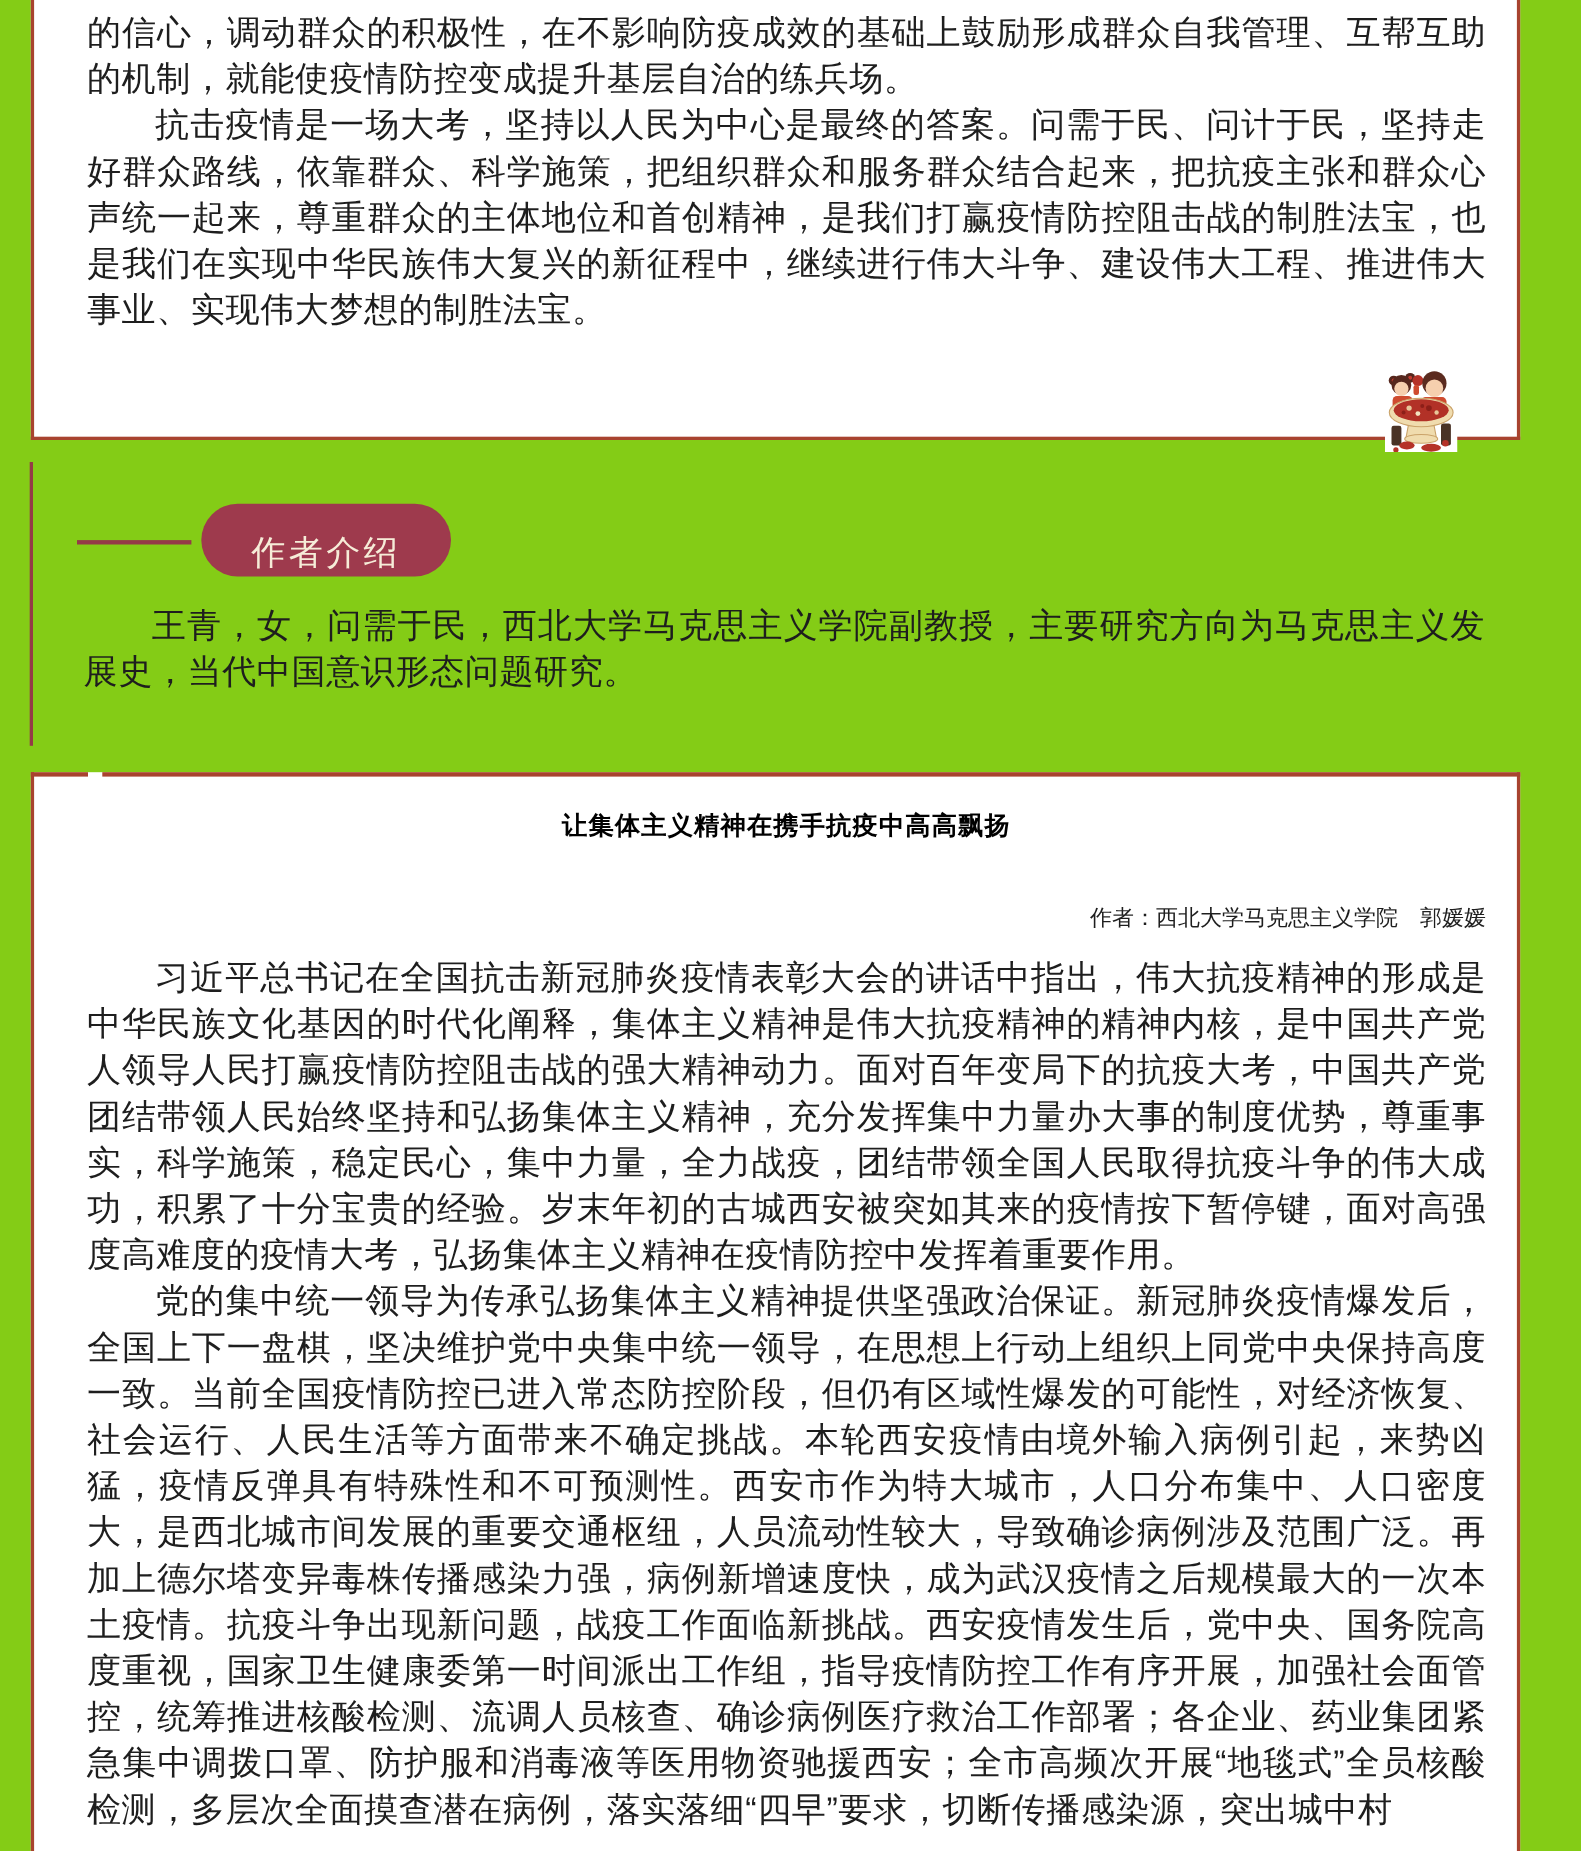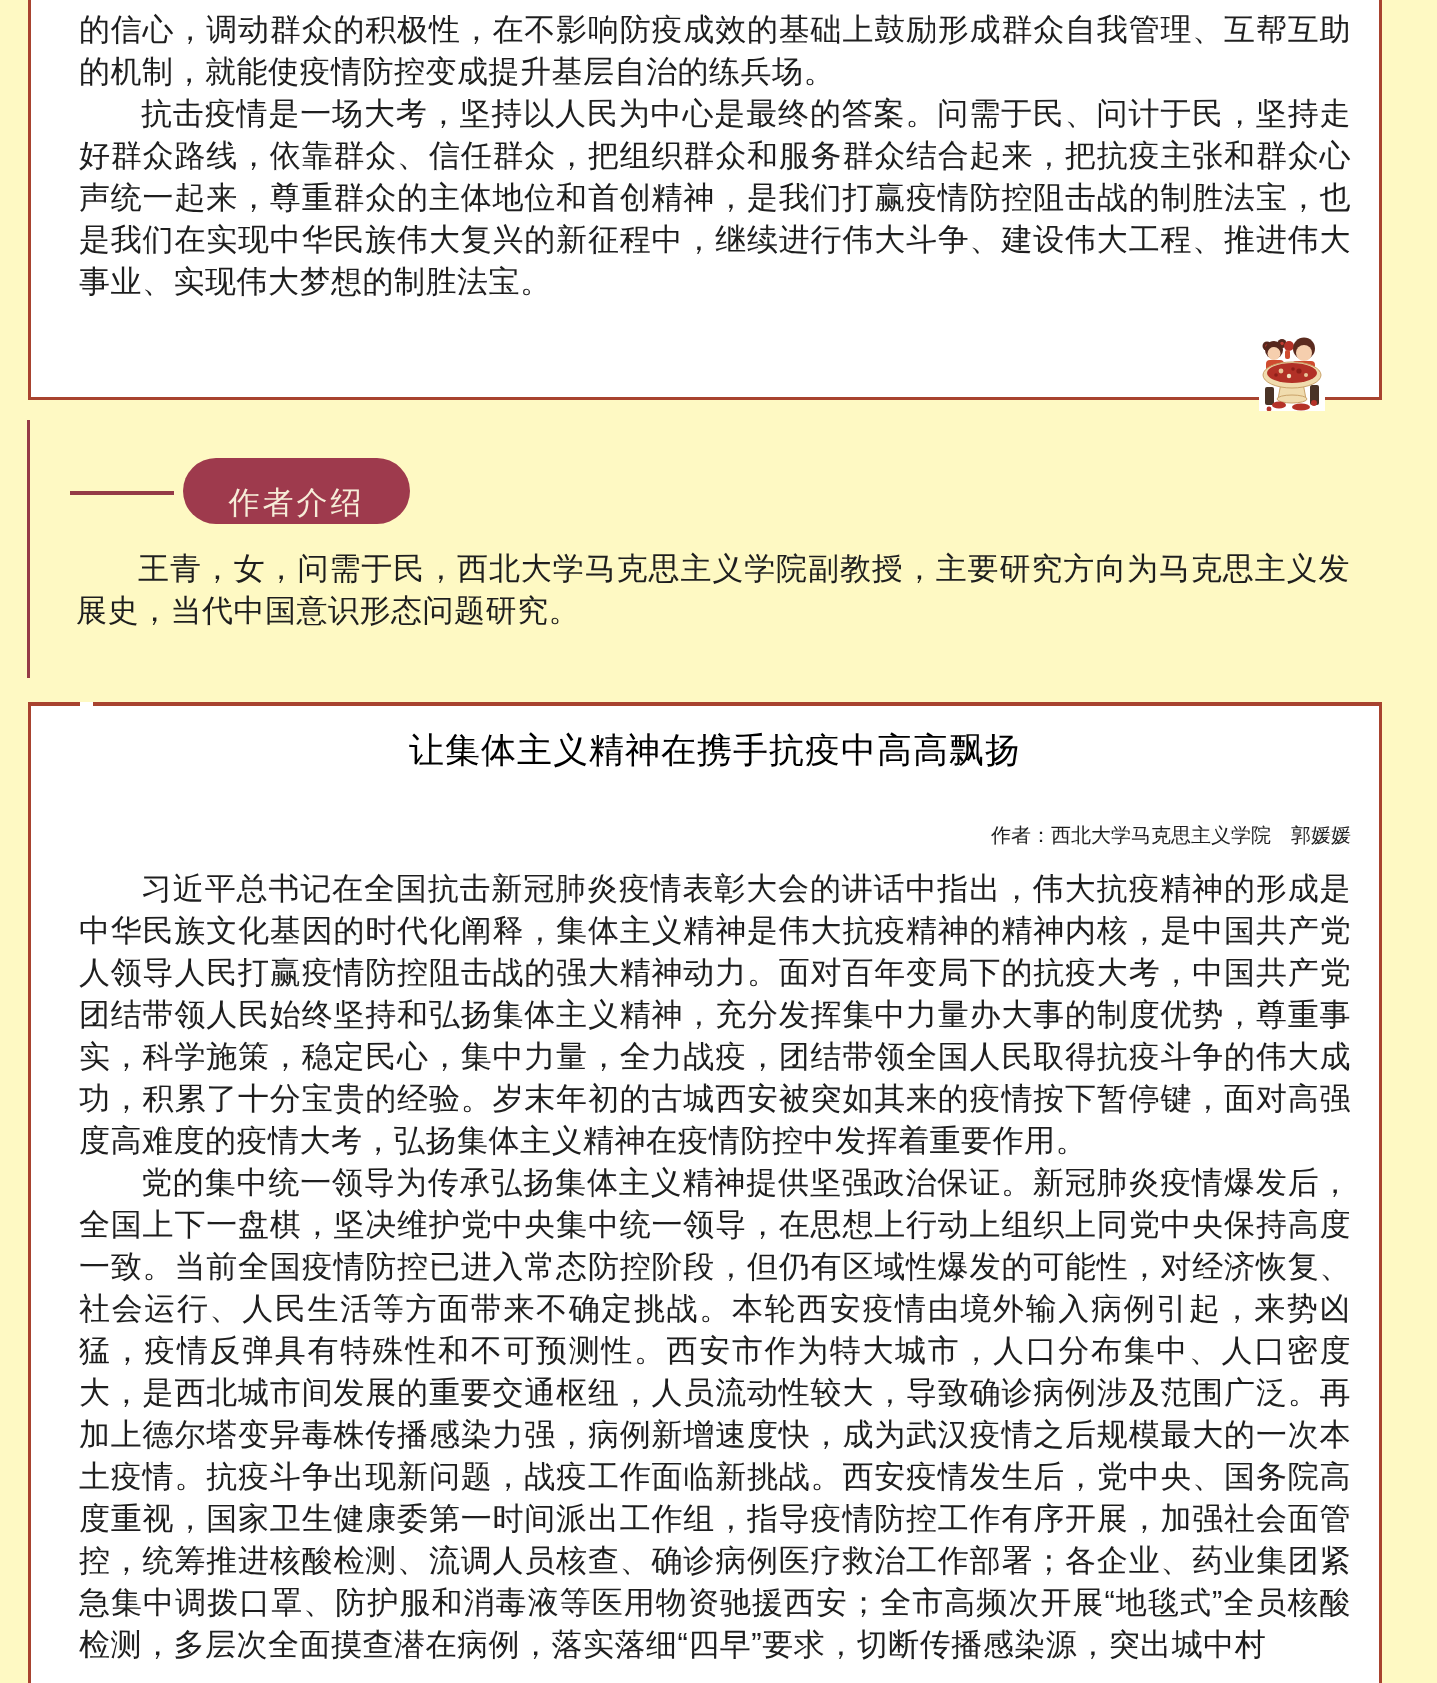--- a/index.html
+++ b/index.html
@@ -1,21 +1,21 @@
 <!DOCTYPE html>
 <html><head>
 <meta charset="utf-8">
 <style>
   html, body { margin: 0; padding: 0; background: #ffffff; }
   #screen {
     position: relative;
     width: 1437px;
     height: 1683px;
     overflow: hidden;
-    background: #fef9c3;
+    background: #84cc16;
     font-family: "Liberation Sans", sans-serif;
   }
 
   
   .body-text {
     margin: 0;
     font-size: 31px;
     line-height: 42px;
     letter-spacing: 0.5px;
     color: #1e1e1e;
@@ -89,43 +89,43 @@
     background: #ffffff;
   }
   .tb { position: absolute; top: 0; height: 4px; background: #a8432f; }
   .tb-a { left: -3px; width: 52px; }
   .tb-b { left: 62px; right: -3px; }
 
   #title {
     margin: 26px 0 0 0;
     text-align: center;
     font-family: "Liberation Serif", serif;
-    font-weight: normal;
-    font-size: 35px;
+    font-weight: bold;
+    font-size: 23px;
     line-height: 46px;
     letter-spacing: 1px;
     color: #000000;
   }
   #byline {
     margin: 40px 0 0 0;
     text-align: right;
     font-size: 20px;
     line-height: 42px;
     color: #1e1e1e;
   }
   #box2 .body-text.first { margin-top: 12px; }
 </style>
 </head>
 <body>
 
 <div id="screen">
 
   <section id="box1">
     <p class="body-text">的信心，调动群众的积极性，在不影响防疫成效的基础上鼓励形成群众自我管理、互帮互助的机制，就能使疫情防控变成提升基层自治的练兵场。</p>
-    <p class="body-text indent">抗击疫情是一场大考，坚持以人民为中心是最终的答案。问需于民、问计于民，坚持走好群众路线，依靠群众、信任群众，把组织群众和服务群众结合起来，把抗疫主张和群众心声统一起来，尊重群众的主体地位和首创精神，是我们打赢疫情防控阻击战的制胜法宝，也是我们在实现中华民族伟大复兴的新征程中，继续进行伟大斗争、建设伟大工程、推进伟大事业、实现伟大梦想的制胜法宝。</p>
+    <p class="body-text indent">抗击疫情是一场大考，坚持以人民为中心是最终的答案。问需于民、问计于民，坚持走好群众路线，依靠群众、科学施策，把组织群众和服务群众结合起来，把抗疫主张和群众心声统一起来，尊重群众的主体地位和首创精神，是我们打赢疫情防控阻击战的制胜法宝，也是我们在实现中华民族伟大复兴的新征程中，继续进行伟大斗争、建设伟大工程、推进伟大事业、实现伟大梦想的制胜法宝。</p>
 
     <svg id="hotpot" viewBox="0 0 66 74" xmlns="http://www.w3.org/2000/svg">
       <rect x="0" y="0" width="66" height="74" fill="#ffffff"></rect>
 
       <rect x="6" y="50" width="9" height="18" rx="2" fill="#4a3326"></rect>
       <rect x="51" y="48" width="9" height="20" rx="2" fill="#4a3326"></rect>
 
       <circle cx="8" cy="9" r="4.5" fill="#56271d"></circle>
       <circle cx="23" cy="6.5" r="4.5" fill="#56271d"></circle>
       <circle cx="8" cy="9" r="1.8" fill="#c23b30"></circle>

